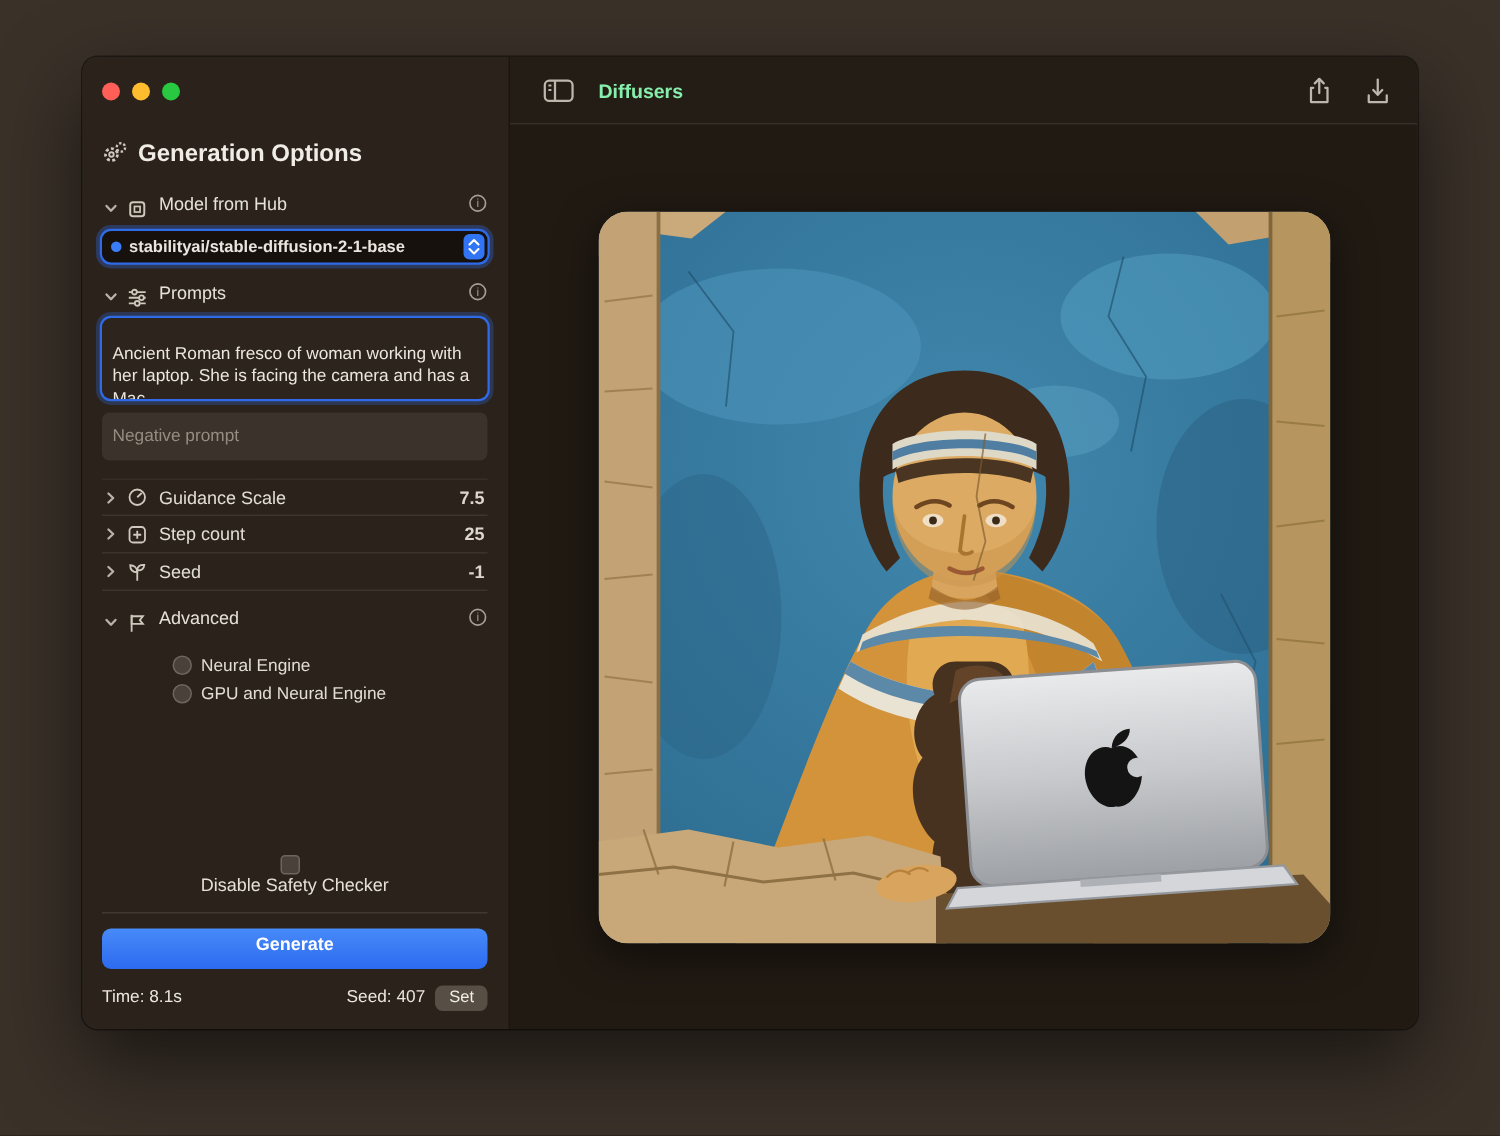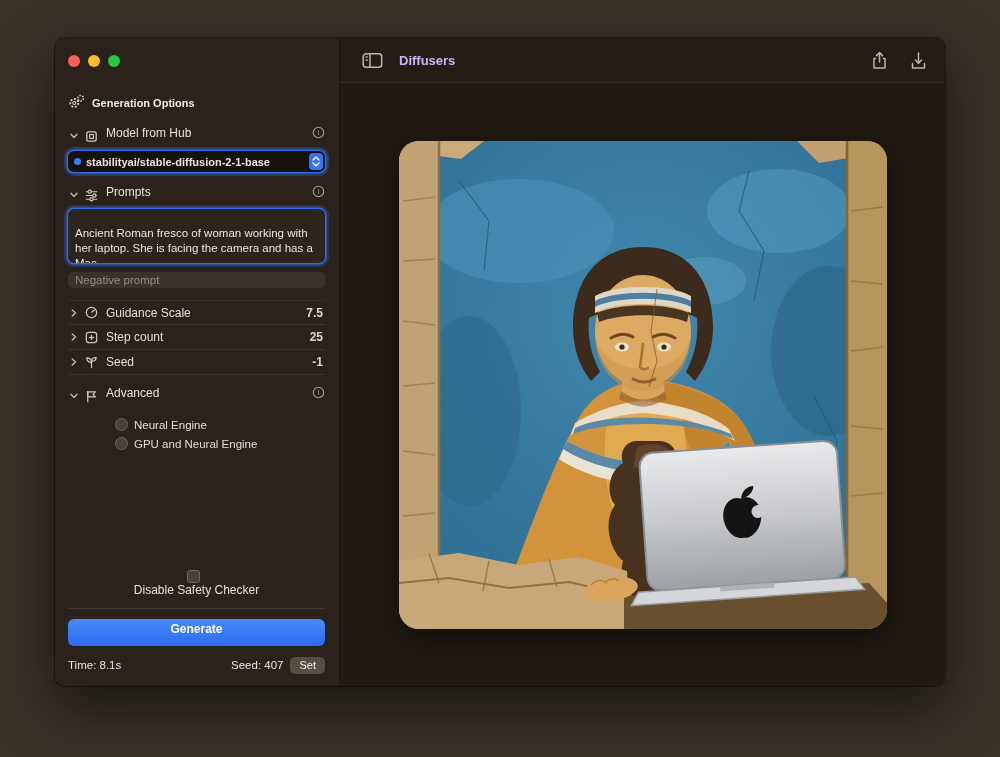--- a/index.html
+++ b/index.html
@@ -17,22 +17,22 @@
   }
   
   .sidebar {
     width:285px; flex:0 0 285px; background:#2b231b;
     display:flex; flex-direction:column; padding:0 14px 12px 13px;
     border-right:1px solid rgba(0,0,0,.4);
   }
   .traffic { display:flex; gap:8px; padding-top:17px; }
   .tl { width:12px; height:12px; border-radius:50%; }
   .tl.red{background:#ff5f57;} .tl.yel{background:#febc2e;} .tl.grn{background:#28c840;}
-  .sb-header{ display:flex; align-items:center; gap:7px; margin-top:27px;
-    color:#f0ece6; font-weight:bold; font-size:11px; }
+  .sb-header{ display:flex; gap:7px; margin-top:27px;
+    color:#f0ece6; font-weight:bold; font-size:16px; }
   .sec-row{ display:flex; height:20px; color:#e6e1d9;
     font-size:12px; font-weight:normal; }
   .sec-row .chev{ width:16px; flex:0 0 16px; display:flex; align-items:center;}
   .sec-row .sico{ width:17px; flex:0 0 17px; margin-right:5px; display:flex; align-items:center;}
   .sec-row .grow{ flex:1; }
   .row-model{ margin-top:15px; }
   .dropdown{
     margin-top:5px; height:21px; border-radius:6px; background:#16110d;
     display:flex; align-items:center; padding:0 2px 0 6px;
     box-shadow:0 0 0 1.5px #2f6be8, 0 0 0 4px rgba(47,107,232,.33);
@@ -43,21 +43,21 @@
   .dropdown .model-text{ flex:1; white-space:nowrap; overflow:hidden;font-weight:bold; }
   .stepper{ width:14px; height:17px; border-radius:4px; background:#3174f4;
     display:flex; flex-direction:column; align-items:center; justify-content:center; gap:1px; }
   .row-prompts{ margin-top:13px; }
   .prompt-box{
     margin-top:4px; height:54px; border-radius:6px; background:#2c241d;
     box-shadow:0 0 0 1.5px #2f6be8, 0 0 0 4px rgba(47,107,232,.28);
     padding:17px 7px; font-size:11.5px; line-height:1.3; color:#ebe6df; overflow:hidden;
   }
   .neg-input{
-    margin-top:9px; width:100%; height:16px; border:none; border-radius:5px;
+    margin-top:9px; width:100%; height:32px; border:none; border-radius:5px;
     background:#3b332b; color:#ece7e0; font-size:11.5px; padding:0 7px;
     font-family:"Liberation Sans", sans-serif; outline:none;
   }
   .neg-input::placeholder{ color:#958d82; }
   .params{ margin-top:12px; }
   .param-row{ display:flex; align-items:center; height:25px;
     border-bottom:1px solid rgba(255,255,255,.08); font-size:12px; color:#e2ddd5; }
   .param-row:first-child{ border-top:1px solid rgba(255,255,255,.05);text-align:center; }
   .param-row .chev{ width:16px; flex:0 0 16px; display:flex; align-items:center;}
   .param-row .sico{ width:17px; flex:0 0 17px; margin-right:5px; display:flex; align-items:center;}
@@ -84,21 +84,21 @@
     cursor:default;
   }
   .status-row{ margin-top:11px; display:flex; align-items:center; font-size:11.5px; color:#ebe6e0; }
   .status-row .seedtxt{ margin-left:auto; margin-right:7px; }
   .set-btn{ background:#574f46; color:#f2eee8; border-radius:5px; font-size:11px;
     padding:2px 9px; line-height:1.2; }
   
   .main{ flex:1; background:#211a13; display:flex; flex-direction:column; }
   .toolbar{ height:45px; flex:0 0 45px; display:flex; align-items:center;
     padding:0 18px 0 22px; background:#241d16; border-bottom:1px solid rgba(255,255,255,.08); }
-  .tb-title{ margin-left:16px; font-size:13px; font-weight:bold; color:#c4b5fd; }
+  .tb-title{ margin-left:16px; font-size:13px; font-weight:bold; color:#86efac; }
   .tb-grow{ flex:1; }
   .tb-btn{ margin-left:22px; display:flex; align-items:center; }
   .content{ flex:1; display:flex; align-items:center; justify-content:center; }
   .genimg{ width:488px; height:488px; border-radius:20px; overflow:hidden;
     box-shadow:0 8px 28px rgba(0,0,0,.5); }
   svg text{ font-family:"Liberation Sans", sans-serif; }
 </style>
 </head>
 <body>
 

